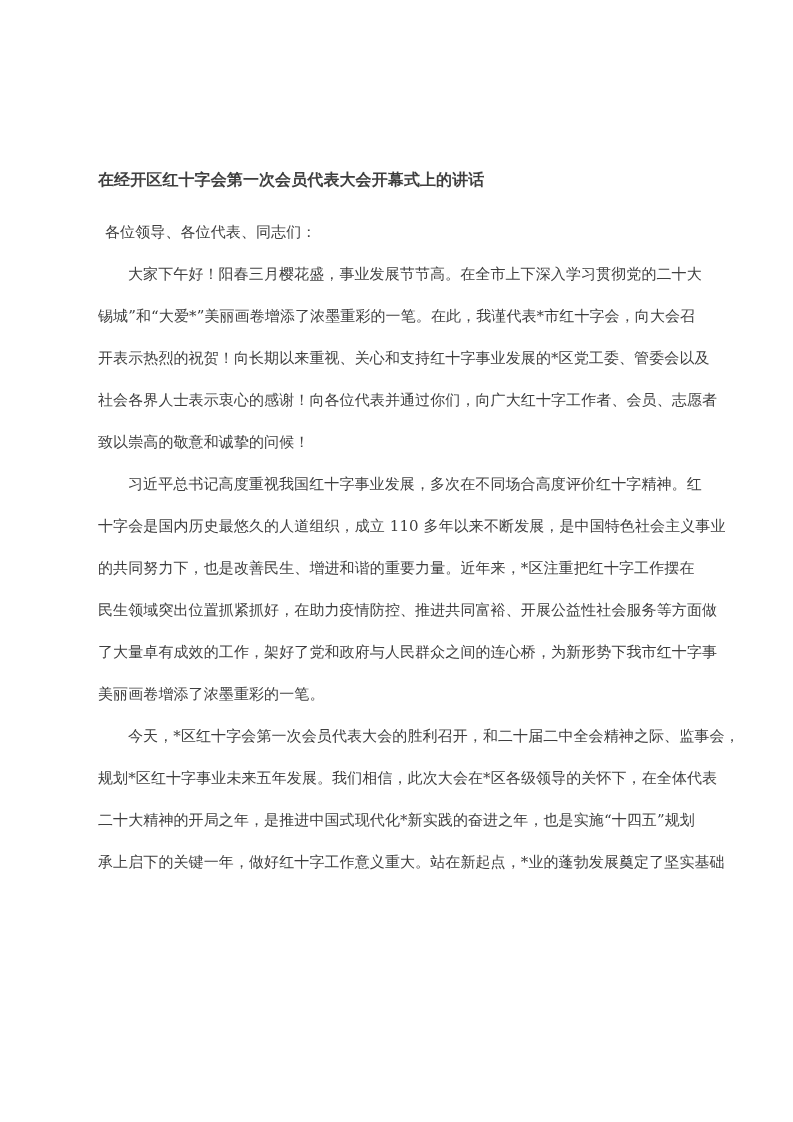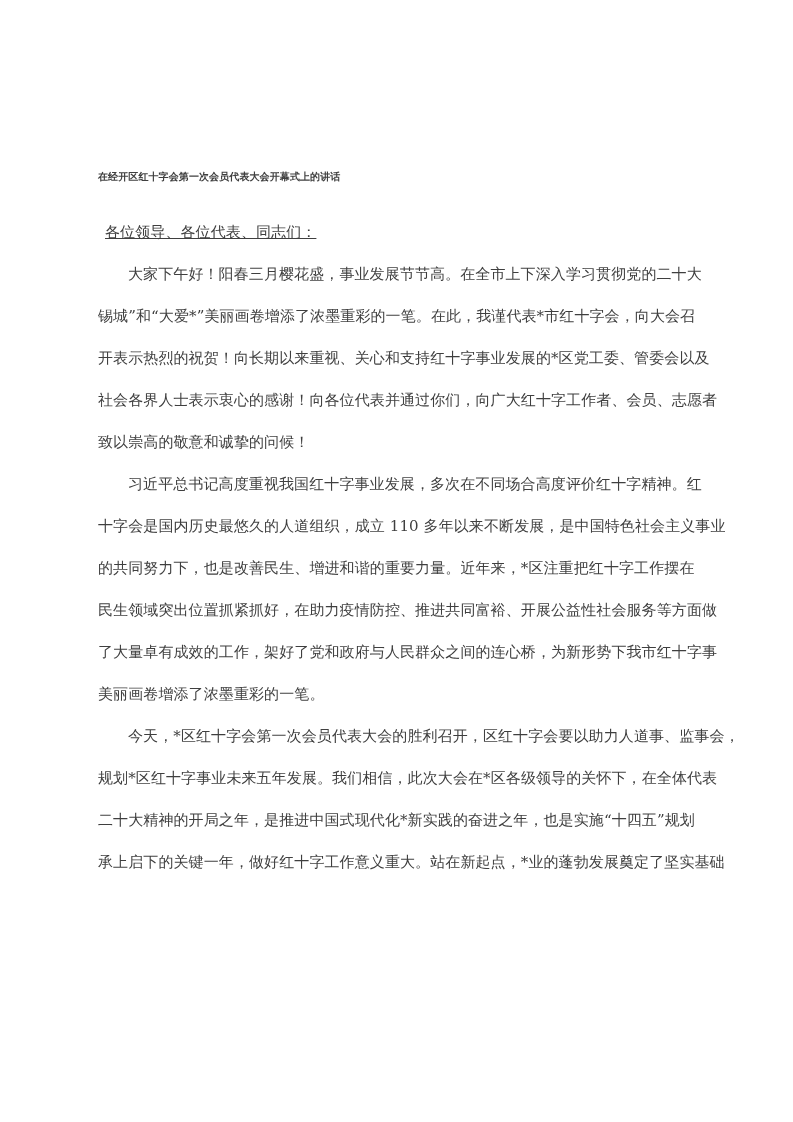--- a/index.html
+++ b/index.html
@@ -18,21 +18,21 @@
     background: var(--page-bg);
     overflow: hidden;
     font-family: "DejaVu Serif", "Liberation Serif", serif;
     color: var(--text-color);
   }
   .doc-title {
     position: absolute;
     left: 98px;
     top: 170px;
     margin: 0;
-    font-size: 10px;
+    font-size: 16px;
     font-weight: bold;
     white-space: nowrap;
     letter-spacing: 0.1px;
   }
   .doc-body {
     position: absolute;
     left: 98px;
     top: 211px;
     width: 590px;
     font-size: 15px;
@@ -43,21 +43,20 @@
     white-space: nowrap;
     text-align: justify;
     text-align-last: justify;
     letter-spacing: 0.1px;
   }
   .line.first-line {
     padding-left: 30px;
   }
   .line.salutation {
     padding-left: 7px;
-    text-decoration: underline;
   }
   .line.salutation,
   .line.para-end {
     text-align-last: left;
   }
 </style>
 </head>
 <body>
 
 <div class="page">
@@ -74,19 +73,19 @@
     <div class="line">社会各界人士表示衷心的感谢！向各位代表并通过你们，向广大红十字工作者、会员、志愿者</div>
     <div class="line para-end">致以崇高的敬意和诚挚的问候！</div>
 
     <div class="line first-line">习近平总书记高度重视我国红十字事业发展，多次在不同场合高度评价红十字精神。红</div>
     <div class="line">十字会是国内历史最悠久的人道组织，成立 110 多年以来不断发展，是中国特色社会主义事业</div>
     <div class="line">的共同努力下，也是改善民生、增进和谐的重要力量。近年来，*区注重把红十字工作摆在</div>
     <div class="line">民生领域突出位置抓紧抓好，在助力疫情防控、推进共同富裕、开展公益性社会服务等方面做</div>
     <div class="line">了大量卓有成效的工作，架好了党和政府与人民群众之间的连心桥，为新形势下我市红十字事</div>
     <div class="line para-end">美丽画卷增添了浓墨重彩的一笔。</div>
 
-    <div class="line first-line">今天，*区红十字会第一次会员代表大会的胜利召开，区红十字会要以助力人道事、监事会，</div>
+    <div class="line first-line">今天，*区红十字会第一次会员代表大会的胜利召开，和二十届二中全会精神之际、监事会，</div>
     <div class="line">规划*区红十字事业未来五年发展。我们相信，此次大会在*区各级领导的关怀下，在全体代表</div>
     <div class="line">二十大精神的开局之年，是推进中国式现代化*新实践的奋进之年，也是实施“十四五”规划</div>
     <div class="line">承上启下的关键一年，做好红十字工作意义重大。站在新起点，*业的蓬勃发展奠定了坚实基础</div>
 
   </div>
 </div>
 
 </body></html>

